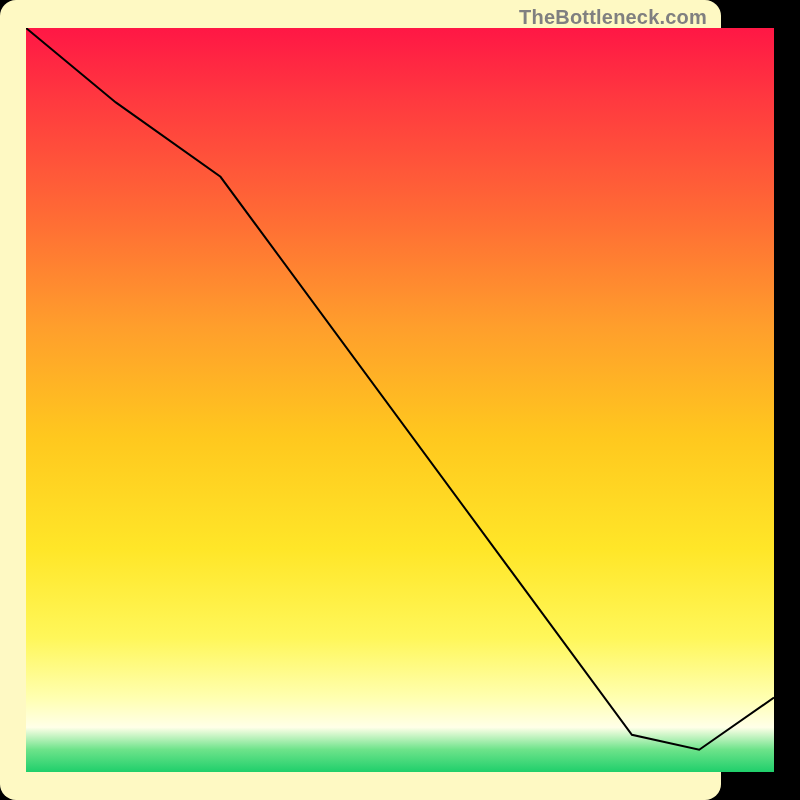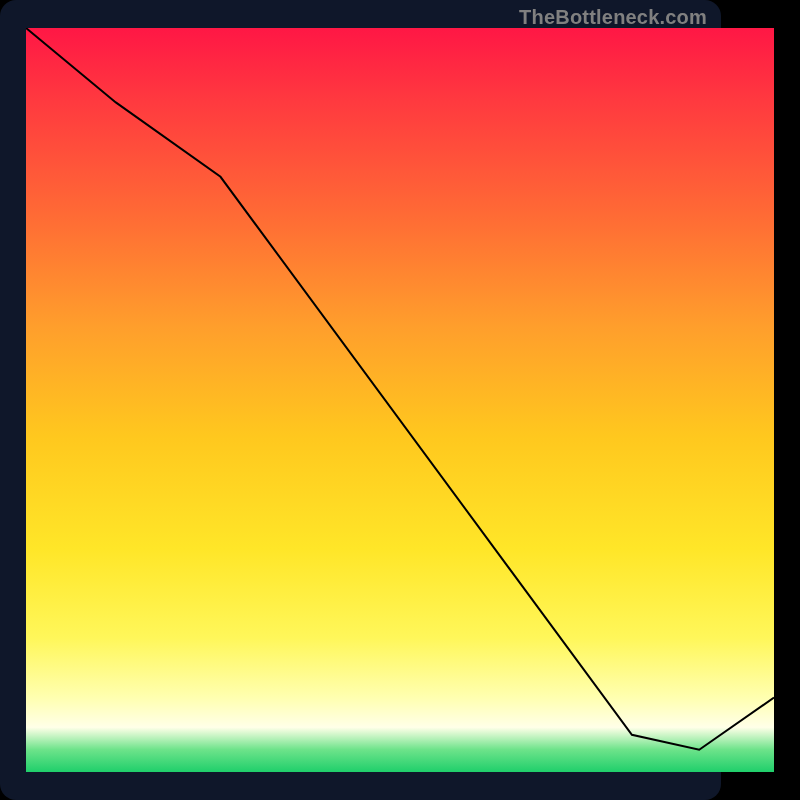--- a/index.html
+++ b/index.html
@@ -10,21 +10,21 @@
     background: #000;
     overflow: hidden;
     font-family: Arial, Helvetica, sans-serif;
   }
   .frame {
     position: absolute;
     left: 0;
     top: 0;
     width: 721px;
     height: 800px;
-    background: #0f172a;
+    background: #fef9c3;
     border-radius: 16px;
   }
   .watermark {
     position: absolute;
     top: 6px;
     right: 14px;
     color: #808080;
     font-size: 20px;
     font-weight: 600;
     letter-spacing: 0.2px;

